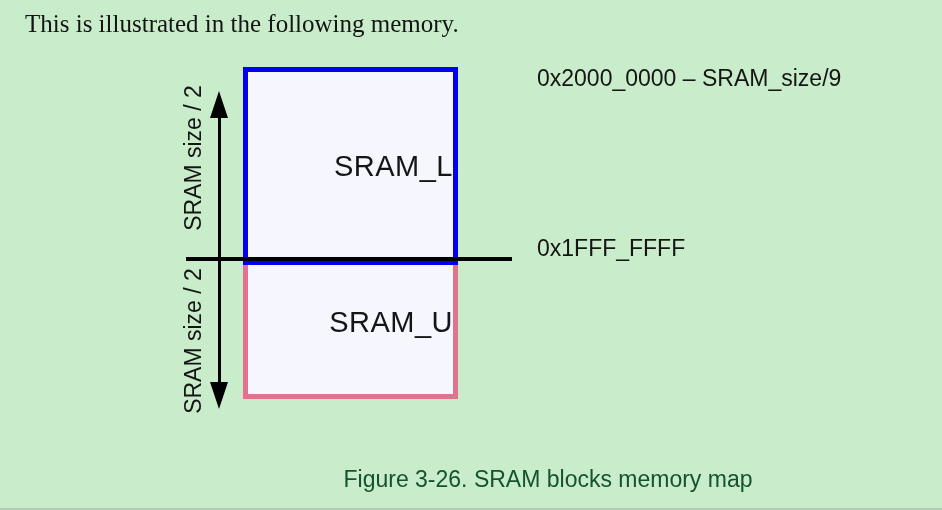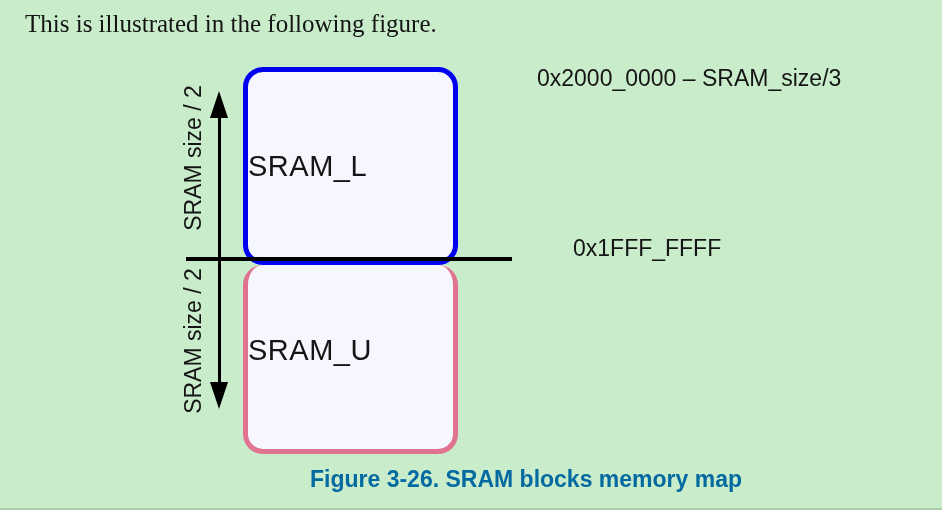--- a/index.html
+++ b/index.html
@@ -30,38 +30,37 @@
   }
   .figure { position: absolute; inset: 0; }
 
   .block {
     position: absolute;
     left: 243px;
     width: 215px;
     background: var(--block-fill);
     display: flex;
     align-items: center;
-    justify-content: flex-start;
-    border-radius: 20px;
+    justify-content: flex-end;
   }
   .block-label {
     font-size: 29px;
     letter-spacing: 0.5px;
     color: #151515;
     white-space: nowrap;
   }
   .sram-l {
     top: 67px;
     height: 198px;
     border: 5px solid var(--sram-l-border);
     z-index: 2;
   }
   .sram-u {
     top: 265px;
-    height: 189px;
+    height: 134px;
     border: 5px solid var(--sram-u-border);
     border-top: none;
     z-index: 1;
   }
   .sram-u .block-label { margin-top: -14px; }
 
   .hline {
     position: absolute;
     left: 186px;
     top: 257px;
@@ -108,66 +107,66 @@
 
   .addr {
     position: absolute;
     left: 537px;
     font-size: 23px;
     line-height: 24px;
     white-space: nowrap;
     color: #151515;
   }
   .addr-top    { top: 66px; }
-  .addr-mid-1  { top: 236px; margin-left: 36px; }
+  .addr-mid-1  { top: 236px; }
   .addr-mid-2  { top: 259px; }
   .addr-bottom { top: 426px; }
 
   .caption {
     position: absolute;
-    left: 526px;
+    left: 548px;
     top: 466px;
     transform: translateX(-50%);
     font-size: 23px;
-    font-weight: bold;
+    font-weight: normal;
     white-space: nowrap;
-    color: #0369a1;
+    color: #14532d;
   }
   .bottom-edge {
     position: absolute;
     left: 0;
     bottom: 0;
     width: 100%;
     height: 2px;
     background: #aecdb0;
   }
 </style>
 </head>
 <body>
 
-<div class="intro">This is illustrated in the following figure.</div>
+<div class="intro">This is illustrated in the following memory.</div>
 
 <div class="figure">
 
   <div class="block sram-l">
     <span class="block-label">SRAM_L</span>
   </div>
 
   <div class="block sram-u">
     <span class="block-label">SRAM_U</span>
   </div>
 
   <div class="hline"></div>
   <div class="vline"></div>
   <div class="arrow arrow-up"></div>
   <div class="arrow arrow-down"></div>
 
   <div class="vlabel vlabel-upper">SRAM size / 2</div>
   <div class="vlabel vlabel-lower">SRAM size / 2</div>
 
-  <div class="addr addr-top">0x2000_0000 – SRAM_size/3</div>
+  <div class="addr addr-top">0x2000_0000 – SRAM_size/9</div>
   <div class="addr addr-mid-1">0x1FFF_FFFF</div>
 
 </div>
 
 <div class="caption">Figure 3-26. SRAM blocks memory map</div>
 
 <div class="bottom-edge"></div>
 
 </body></html>

